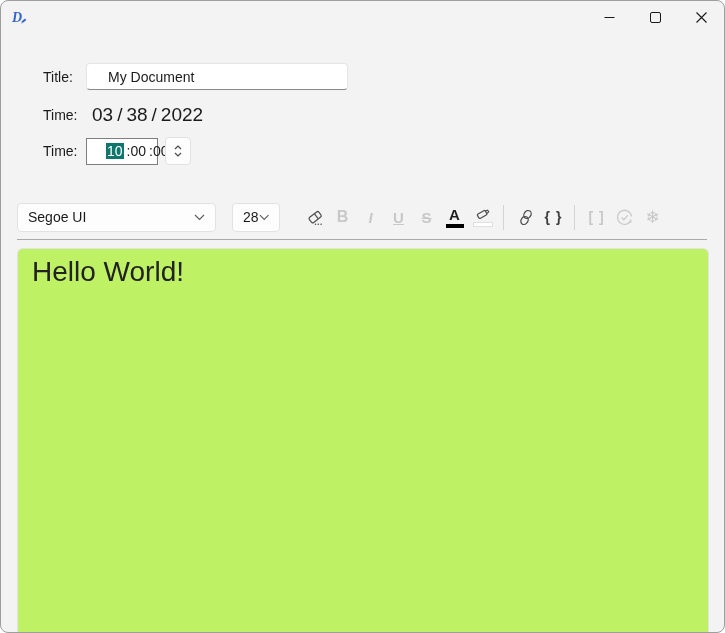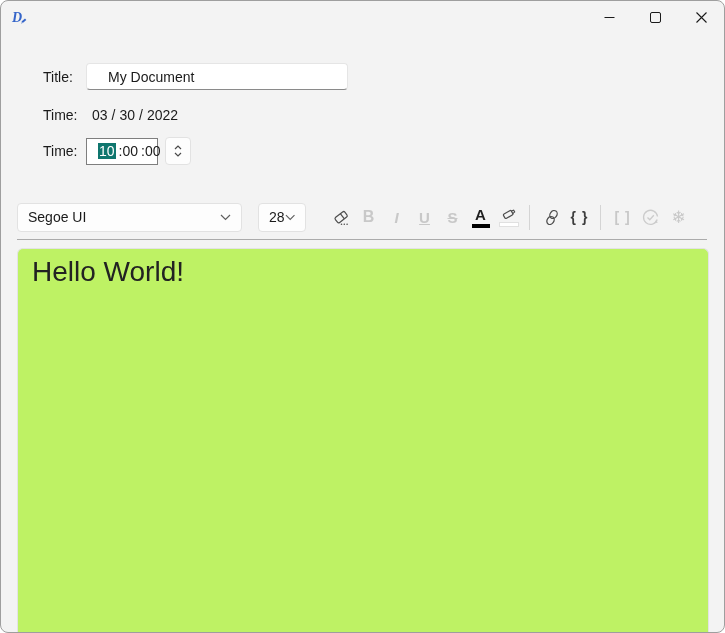--- a/index.html
+++ b/index.html
@@ -30,47 +30,47 @@
   .frow-label { width: 43px; font-size: 14px; color: #1a1a1a; }
   .title-row { height: 27px; }
   .title-input {
     width: 262px; height: 27px;
     border: 1px solid #e5e5e5; border-bottom-color: #8a8a8a;
     border-radius: 4px; background: #ffffff;
     padding: 0 21px; font-size: 14px; font-family: "Liberation Sans", sans-serif;
     color: #1a1a1a; outline: none;
   }
   .date-row { margin-top: 15px; height: 20px; }
-  .date-value { display: flex; align-items: flex-start; font-size: 14px; padding-left: 6px; }
+  .date-value { display: flex; align-items: flex-start; font-size: 19px; padding-left: 6px; }
   .date-value span { margin-right: 4px; }
   .time-row { margin-top: 12px; height: 28px; align-items: center; }
   .time-box {
     width: 72px; height: 27px; background: #ffffff;
     border: 1px solid #7e7e7e;
     display: flex; align-items: center; padding-left: 3px; font-size: 14px;
   }
   .time-seg { margin-left: 3px; }
-  .hour-chip { background: #0f766e; color: #ffffff; padding: 0 1px; margin-left: 8px; }
+  .hour-chip { background: #0f766e; color: #ffffff; padding: 0 1px; margin-left: 16px; }
   .spin-btn {
     margin-left: 7px; width: 26px; height: 28px;
     background: #fdfdfd; border: 1px solid #e2e2e2; border-radius: 4px;
     display: flex; align-items: center; justify-content: center; padding: 0;
   }
 
   
   .toolbar {
     position: absolute; left: 16px; top: 201px; right: 16px; height: 30px;
     display: flex; align-items: center;
   }
   .combo {
     height: 29px; background: #fdfdfd; border: 1px solid #e2e2e2; border-radius: 4px;
     display: flex; align-items: center; justify-content: space-between;
     padding: 0 10px; font-size: 14px; color: #1a1a1a;
   }
-  .font-combo { width: 225px; }
+  .font-combo { width: 199px; }
   .size-combo { width: 48px; margin-left: 16px; }
   .tb-btn {
     min-width: 27px; height: 28px; margin-left: 1px;
     display: flex; flex-direction: column; align-items: center; justify-content: center;
     background: transparent; border: none; border-radius: 4px; padding: 0 3px;
     font-family: "Liberation Sans", sans-serif; font-size: 15px; color: #3c3c3c; cursor: default;
   }
   .first-btn { margin-left: 21px; }
   .tb-btn.is-disabled { color: #c8c8c8; }
   .glyph-b { font-weight: 700; font-size: 16px; }
@@ -137,21 +137,21 @@
     <div class="frow title-row">
       <span class="frow-label">Title:</span>
       <input class="title-input" type="text" value="My Document" style="">
     </div>
 
     <div class="frow date-row">
       <span class="frow-label">Time:</span>
       <span class="date-value">
         <span>03</span>
         <span>/</span>
-        <span>30</span>
+        <span>38</span>
         <span>/</span>
         <span>2022</span>
       </span>
     </div>
 
     <div class="frow time-row">
       <span class="frow-label">Time:</span>
       <span class="time-box">
         <span class="hour-chip">10</span>
         <span class="time-seg">:</span>

